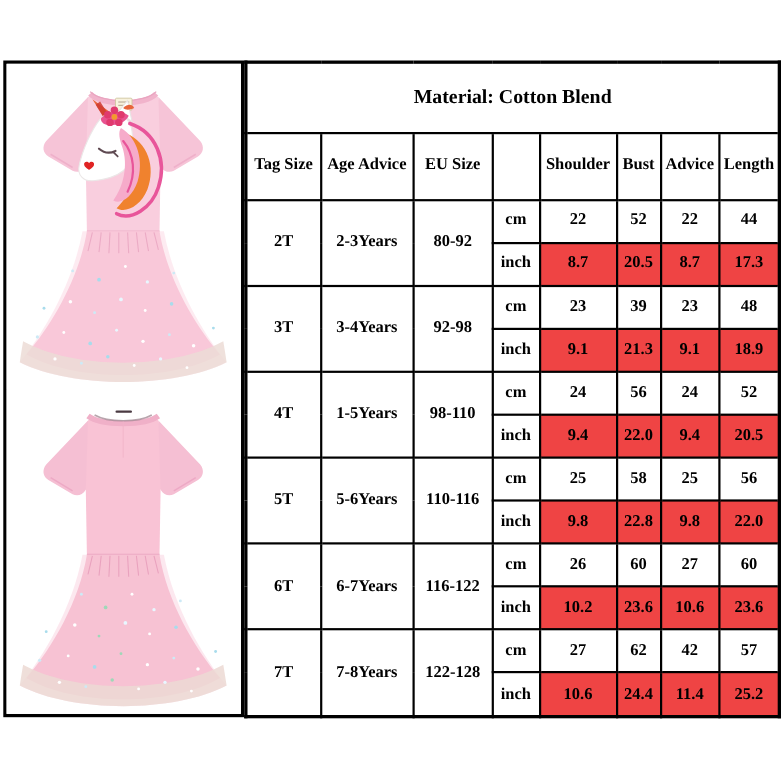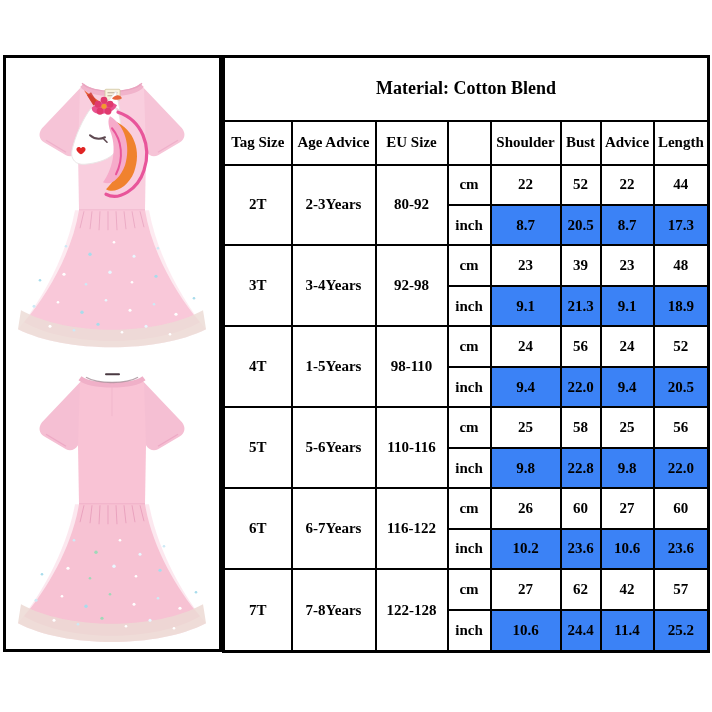--- a/index.html
+++ b/index.html
@@ -20,23 +20,23 @@
     position:absolute;left:222px;top:55px;width:485px;height:598px;
     border-collapse:collapse;table-layout:fixed;background:#fff;
     border:3px solid #000;
   }
   .size-table td{
     border:2px solid #000;text-align:center;vertical-align:middle;
     font-weight:bold;font-size:15px;padding:0;line-height:1.15;
   }
   .material-row{height:64px;}
   .material-row td{font-size:18px;}
-  .colhead-row{height:44px;}
+  .colhead-row{height:61px;}
   .unit-cell{font-size:14px;}
-  .grey{background:#3b82f6;}
+  .grey{background:#ef4444;}
 </style>
 </head>
 <body>
 
 <div class="left-panel">
 
   <div class="photo">
     <svg viewBox="0 0 213 295">
 
       <path d="M74,30 L36,70 C32,75 33,81 38,84 L60,97 C64,99 69,98 72,93 L80,82 Z" fill="#f6c4d7"></path>

